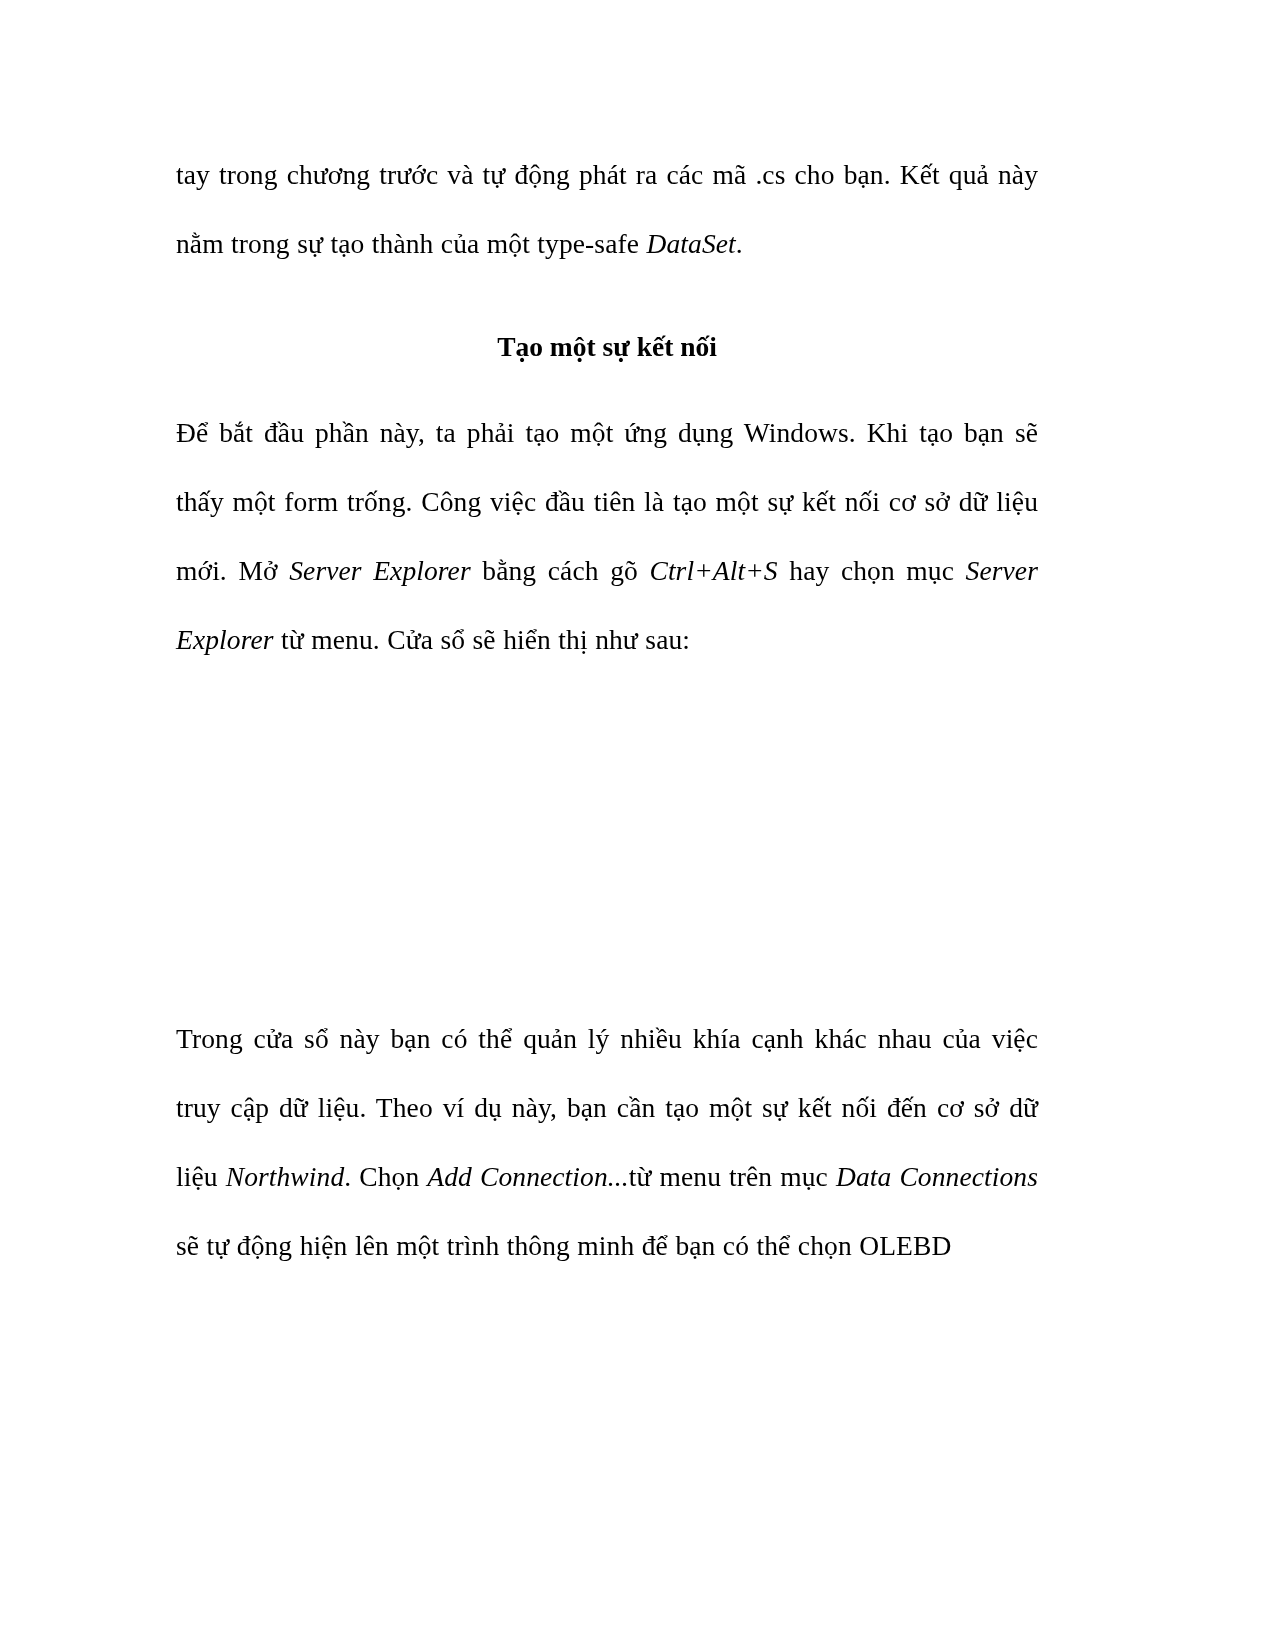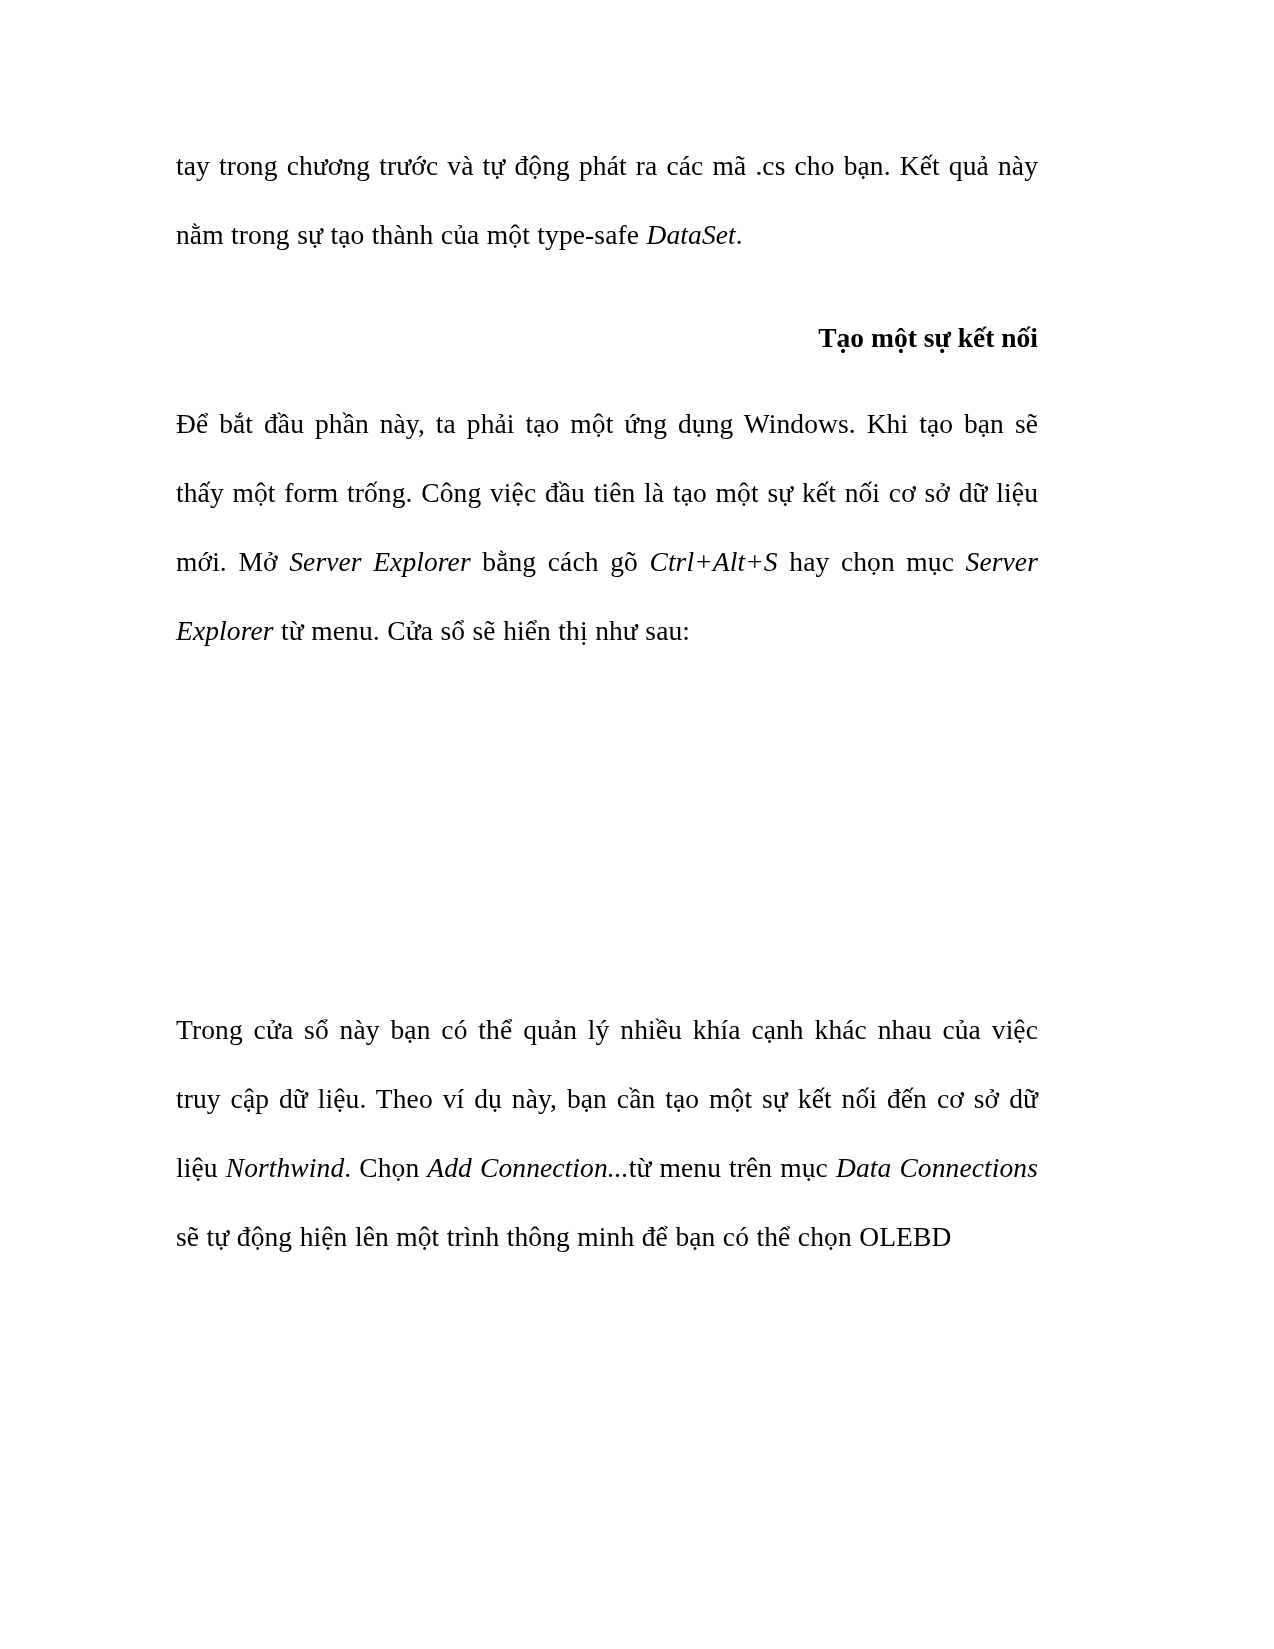--- a/index.html
+++ b/index.html
@@ -16,38 +16,38 @@
     position: relative;
     width: 1274px;
     height: 1649px;
     background: #ffffff;
     overflow: hidden;
     box-sizing: border-box;
   }
   .content {
     position: absolute;
     left: 176px;
-    top: 131px;
+    top: 140px;
     width: 862px;
   }
   .para {
     font-size: 27.5px;
     line-height: 69px;
     text-align: justify;
     text-justify: inter-word;
     margin: 0 0 0 0;
     letter-spacing: 0.1px;
     word-spacing: 0.5px;
   }
   .gap-para { height: 17px; }
   .heading {
     font-size: 27.5px;
     line-height: 69px;
     font-weight: bold;
-    text-align: right;
+    text-align: center;
     margin: 0;
   }
   .it { font-style: italic; }
   .figure-space {
     height: 330px;
   }
 </style>
 </head>
 <body>
 

